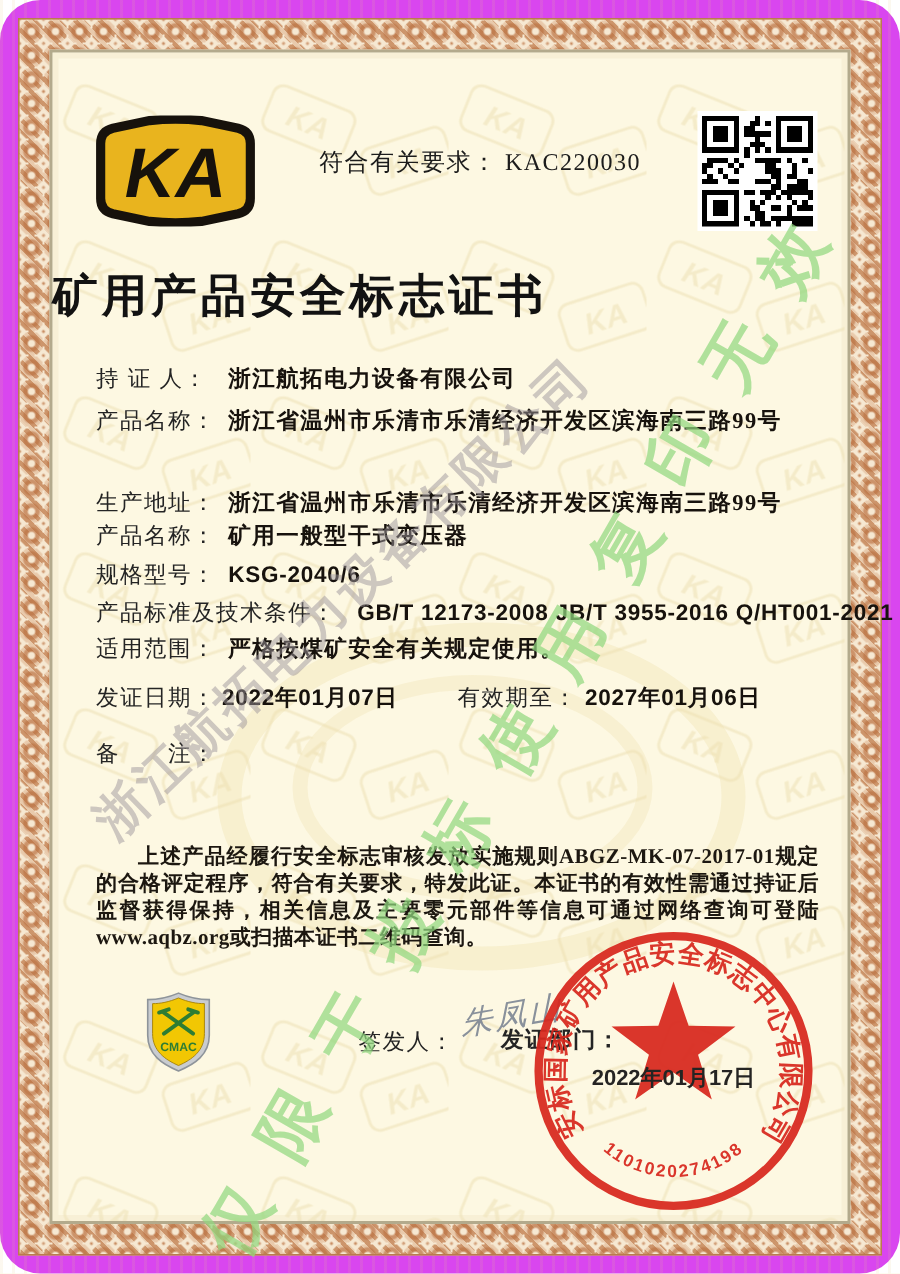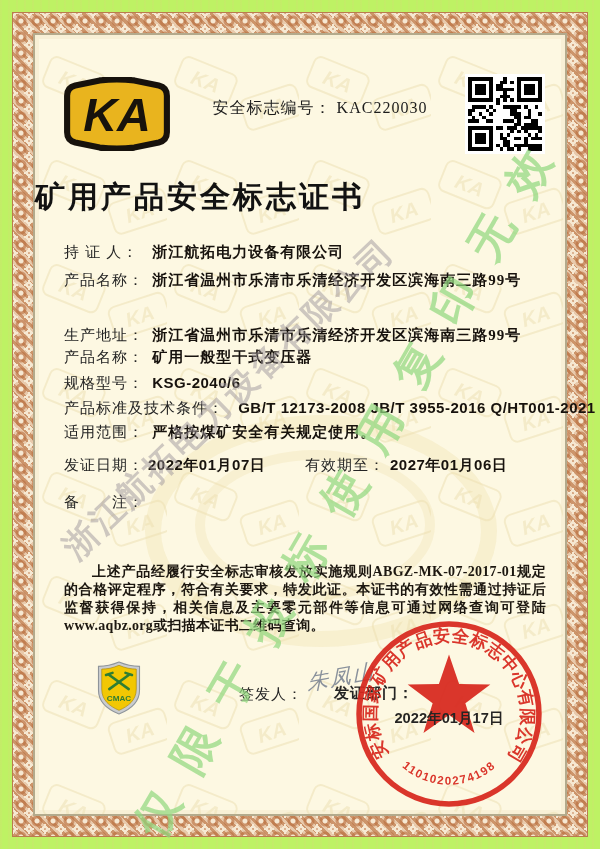--- a/index.html
+++ b/index.html
@@ -1,17 +1,17 @@
 <!DOCTYPE html>
 <html><head>
 <meta charset="utf-8">
 <style>
   html,body{margin:0;padding:0;width:600px;height:849px;overflow:hidden;
     font-family:"Liberation Sans",sans-serif;}
-  .certificate{position:absolute;inset:0;width:600px;height:849px;background:#bef264;}
+  .certificate{position:absolute;inset:0;width:600px;height:849px;background:#d946ef;border-radius:27px;}
   
   .margin-tex{position:absolute;inset:0;
     background-image:repeating-linear-gradient(90deg,rgba(230,200,130,.25) 0 2px,transparent 2px 8px);
     opacity:.5;}
   
   .frame{position:absolute;inset:12px;border:1px solid #b97c4e;background-color:#e0b68c;
     background-image:
       repeating-radial-gradient(circle at 8px 8px,#f6e8d2 0 2px,rgba(185,110,62,.6) 3px 5px,rgba(246,232,210,0) 6px 8px),
       repeating-linear-gradient(45deg,rgba(176,100,58,.4) 0 3px,rgba(255,255,255,.28) 3px 6px);
     background-size:16px 16px,auto;}
@@ -88,21 +88,21 @@
     </svg>
     <div class="big-emblem"></div>
     <div class="big-emblem2"></div>
 
     <svg class="ka-logo" viewBox="0 0 110 72">
       <path d="M14,8 L38,3 Q55,1 72,3 L96,8 Q104,10 104,18 L104,54 Q104,62 96,64 L72,69 Q55,71 38,69 L14,64 Q6,62 6,54 L6,18 Q6,10 14,8 Z" fill="#e9b41e" stroke="#17120c" stroke-width="6"></path>
       <text x="55" y="53" text-anchor="middle" font-size="46" font-weight="900" font-style="italic" fill="#17120c" font-family="Liberation Sans,sans-serif">KA</text>
     </svg>
 
     <div class="certno">
-      <span>安全标志编号：</span>
+      <span>符合有关要求：</span>
       <span>KAC220030</span>
     </div>
 
     <svg id="qr" class="qr" viewBox="0 0 21 21" shape-rendering="crispEdges">
         <rect x="0" y="0" width="21" height="21" fill="#ffffff"></rect>
         <rect x="10" y="0" width="1" height="1" fill="#000"></rect>
         <rect x="9" y="1" width="1" height="1" fill="#000"></rect>
         <rect x="10" y="1" width="1" height="1" fill="#000"></rect>
         <rect x="12" y="1" width="1" height="1" fill="#000"></rect>
         <rect x="8" y="2" width="1" height="1" fill="#000"></rect>

